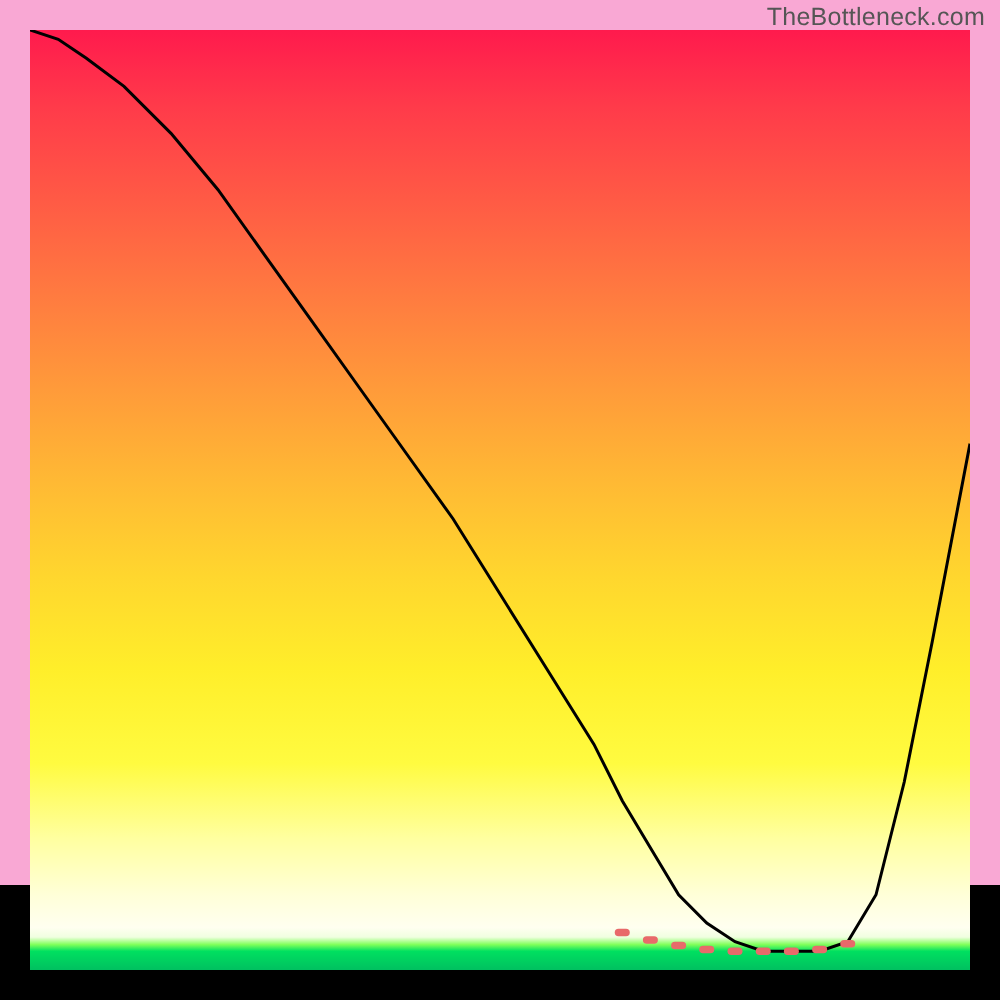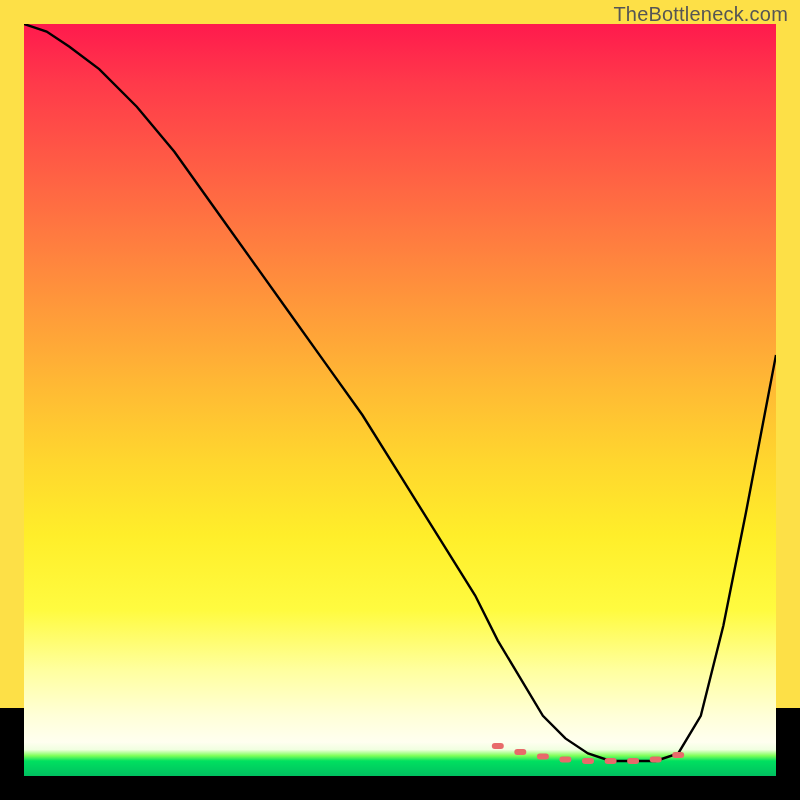--- a/index.html
+++ b/index.html
@@ -10,21 +10,21 @@
     background: #000;
     overflow: hidden;
     font-family: Arial, Helvetica, sans-serif;
   }
   .frame {
     position: absolute;
     left: 0;
     top: 0;
     width: 800px;
     height: 708px;
-    background: #fde047;
+    background: #f9a8d4;
   }
   .plot-area {
     position: absolute;
     left: 24px;
     top: 24px;
     width: 752px;
     height: 752px;
     overflow: hidden;
   }
   .gradient {

